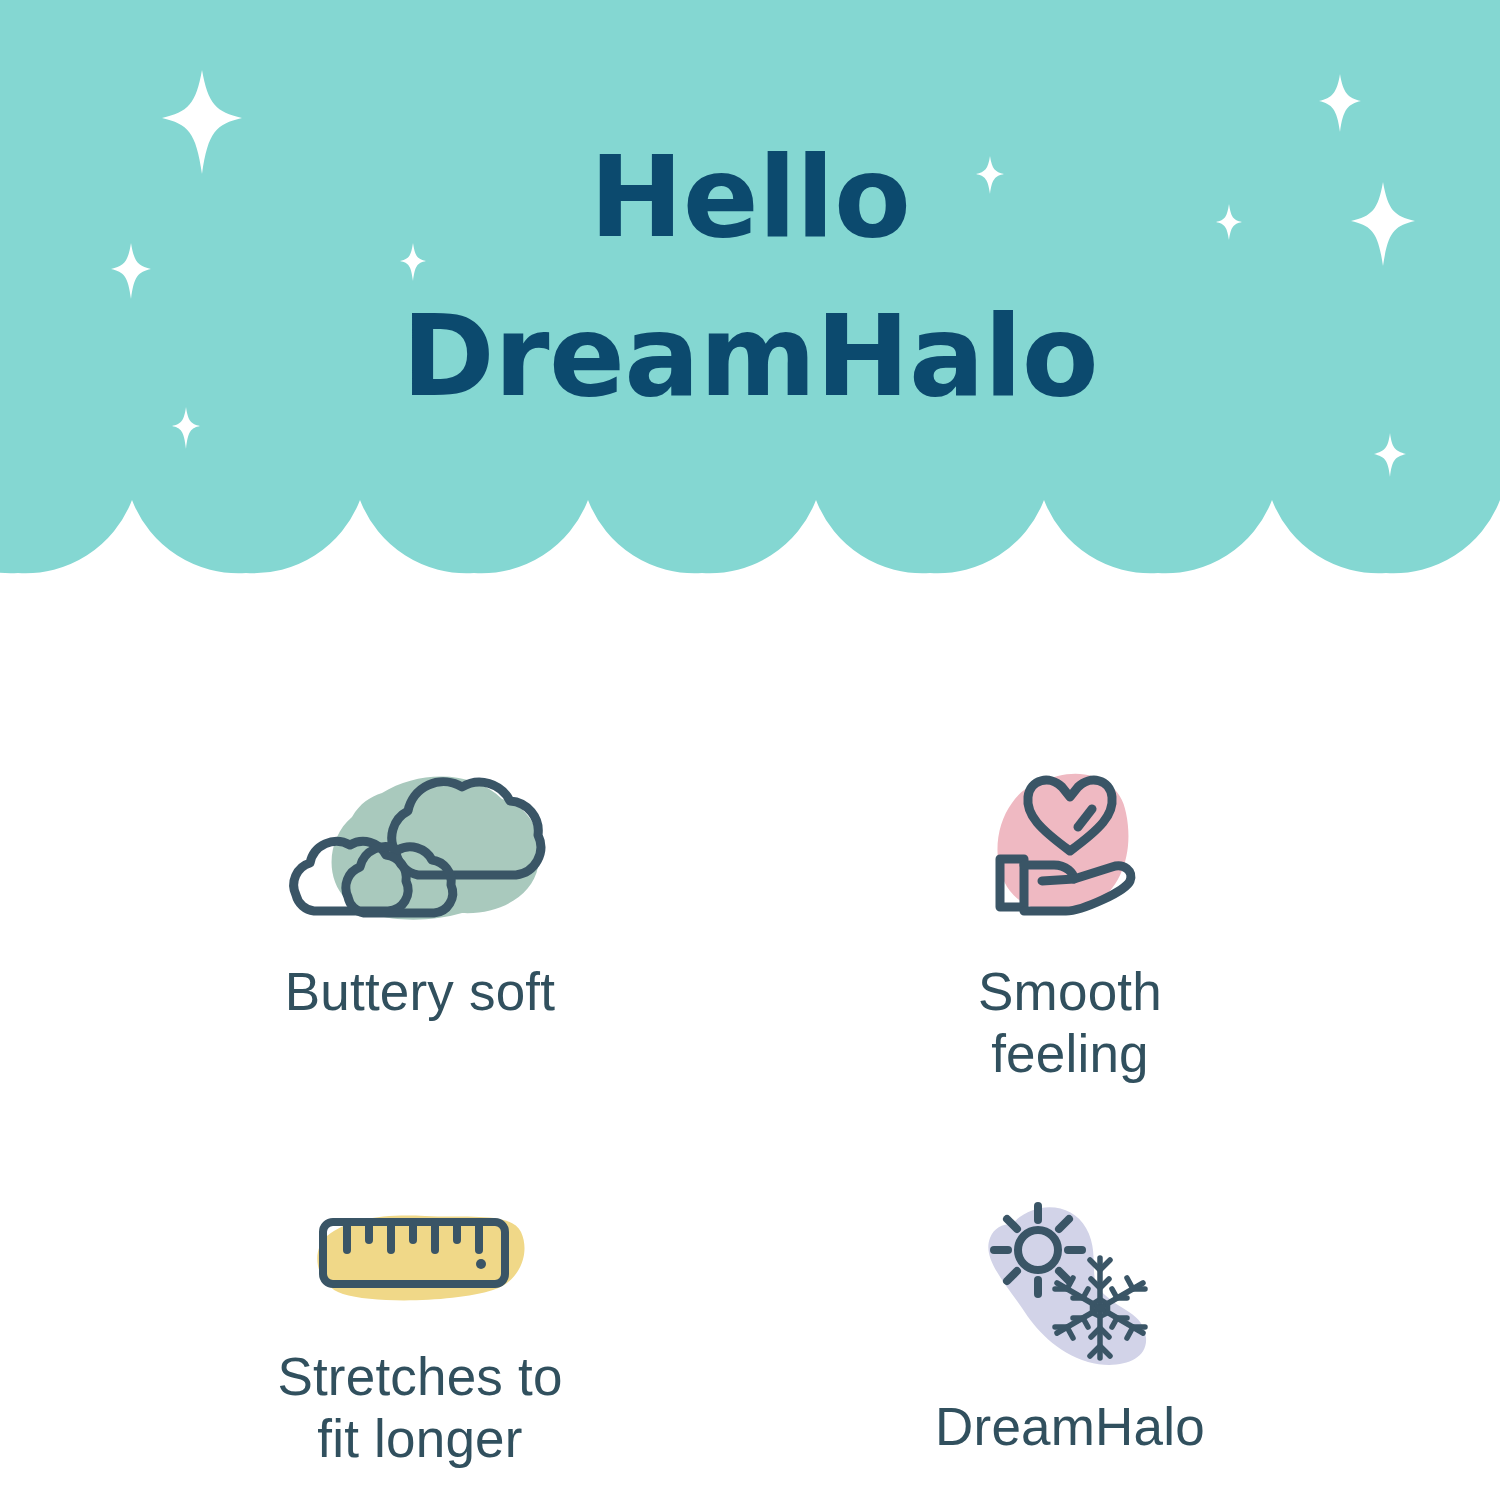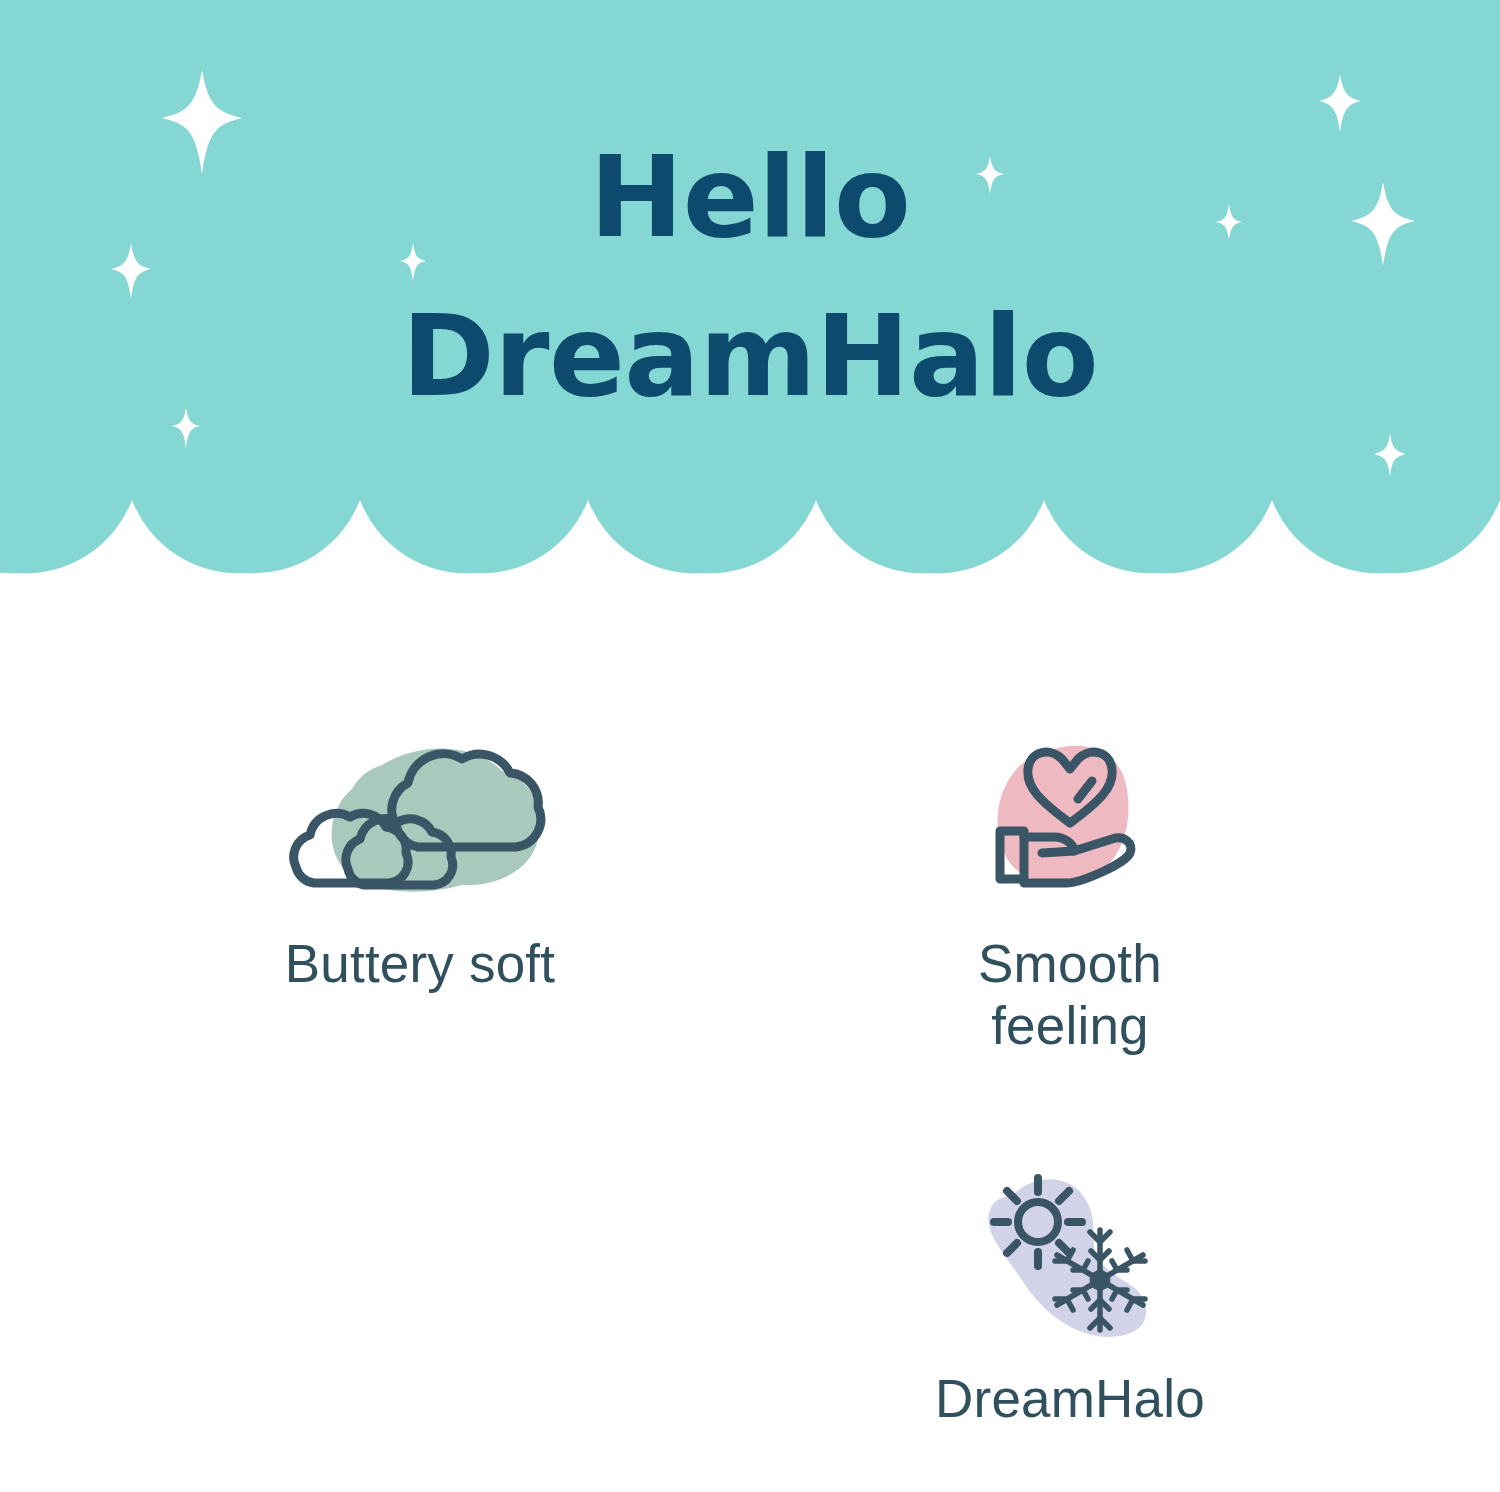--- a/index.html
+++ b/index.html
@@ -46,21 +46,21 @@
     letter-spacing: -0.5px;
     white-space: pre-line;
     z-index: 5;
     font-family: "DejaVu Sans", "Liberation Sans", sans-serif;
   }
 
   
   #features {
     position: absolute;
     left: 0;
-    top: 572px;
+    top: 600px;
     width: 1500px;
     height: 892px;
   }
   .feature {
     position: absolute;
     width: 520px;
     display: flex;
     flex-direction: column;
     align-items: center;
   }
@@ -203,20 +203,46 @@
                      L54,156"></path>
 
             <path d="M72,126 L104,124"></path>
           </g>
         </svg>
       </div>
       <div class="feature-label">Smooth
 feeling</div>
     </div>
 
+    <div class="feature" id="feature-2">
+      <div class="feature-icon">
+        <svg width="230" height="120" viewBox="0 0 230 120">
+
+          <path fill="#f0d888" d="M22,36 C44,18 80,14 120,16 C164,18 206,12 216,32
+                   C226,54 214,82 188,90 C150,102 70,104 38,94
+                   C12,86 4,52 22,36 Z"></path>
+          <g fill="none" stroke="#3a5566" stroke-width="8" stroke-linecap="round" stroke-linejoin="round">
+
+            <rect x="18" y="22" width="182" height="62" rx="10" ry="10"></rect>
+
+            <path d="M42,22 L42,50"></path>
+            <path d="M64,22 L64,40"></path>
+            <path d="M86,22 L86,50"></path>
+            <path d="M108,22 L108,40"></path>
+            <path d="M130,22 L130,50"></path>
+            <path d="M152,22 L152,40"></path>
+            <path d="M174,22 L174,50"></path>
+
+            <path d="M176,64 L176,64" stroke-width="10"></path>
+          </g>
+        </svg>
+      </div>
+      <div class="feature-label">Stretches to
+fit longer</div>
+    </div>
 
     <div class="feature" id="feature-3">
       <div class="feature-icon">
         <svg width="220" height="180" viewBox="0 0 220 180">
 
           <path fill="#d2d3e8" d="M52,34 C74,10 112,12 126,38 C140,62 128,86 140,100
                    C160,122 184,122 186,148 C188,172 156,180 128,172
                    C96,162 76,140 62,118 C44,92 22,68 30,48
                    C34,38 42,34 52,34 Z"></path>
           <g stroke="#3a5566" stroke-width="8" stroke-linecap="round" stroke-linejoin="round" fill="none">

